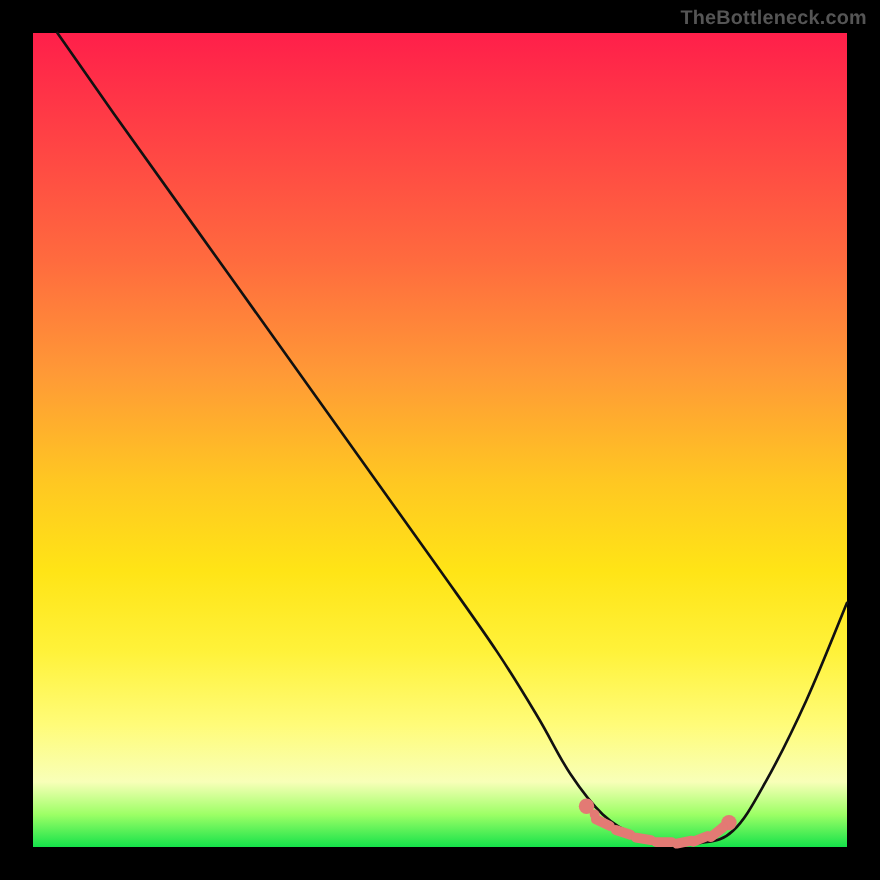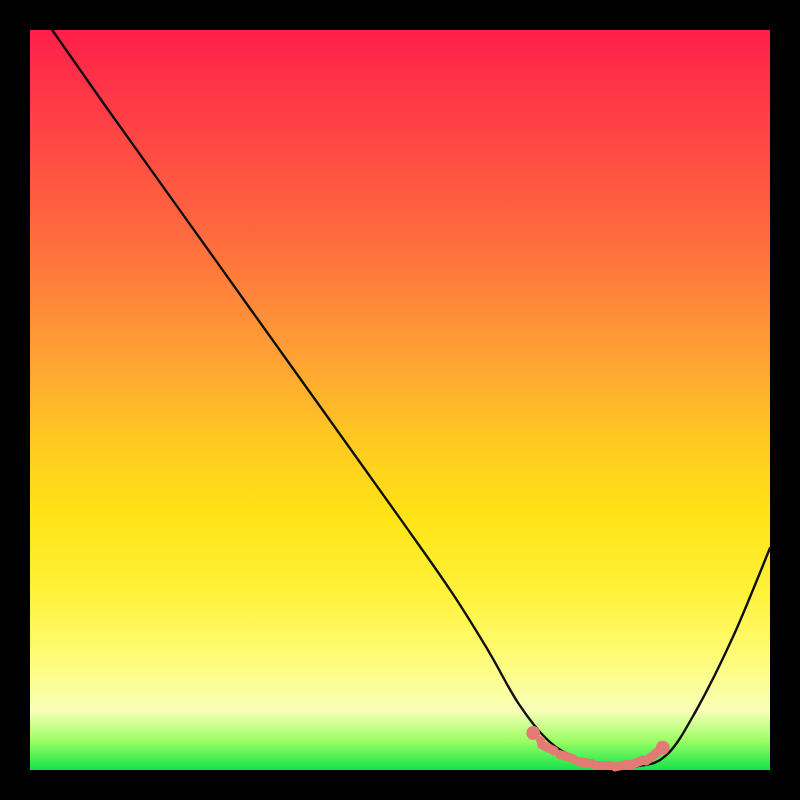--- a/index.html
+++ b/index.html
@@ -69,20 +69,21 @@
     stroke: #e37a74;
     stroke-width: 9;
     stroke-linecap: round;
   }
 </style>
 </head>
 <body>
 
 <div class="frame">
 
+  <div class="watermark">TheBottleneck.com</div>
 
   <div class="plot-area">
     <svg class="curve" viewBox="0 0 740 740">
       <path id="curve-path" class="curve-path" d="M 22.2 0 C 31.524 13.32, 51.356 42.032, 74 74 C 96.644 105.968, 121.36 140.30400000000003, 148 177.60000000000002 C 174.64 214.89600000000002, 195.36 243.904, 222 281.2 C 248.64 318.496, 269.36 347.504, 296 384.8 C 322.64 422.096, 347.356 456.43199999999996, 370 488.4 C 392.644 520.3679999999999, 405.816 538.424, 421.79999999999995 562.4 C 437.78399999999993 586.376, 446.812 601.62, 458.8 621.6 C 470.788 641.58, 477.744 657.4159999999999, 488.40000000000003 673.4 C 499.05600000000004 689.384, 507.344 700.41, 518 710.4 C 528.656 720.39, 536.944 724.2379999999999, 547.6 728.9 C 558.2560000000001 733.562, 566.5440000000001 734.968, 577.2 736.3 C 587.856 737.632, 596.144 738.2979999999999, 606.8 736.3 C 617.4559999999999 734.302, 625.7439999999999 735.19, 636.4 725.2 C 647.056 715.21, 654.012 702.112, 666 680.8 C 677.988 659.4879999999999, 689.68 636.1039999999999, 703 606.8 C 716.32 577.496, 733.34 533.984, 740 518"></path>
       <g id="markers">
           <circle cx="503.20000000000005" cy="703" r="7" class="dot"></circle>
           <circle cx="632.6999999999999" cy="717.8" r="7" class="dot"></circle>
           <line x1="511.6893385977221" y1="714.7708825269066" x2="524.3106614022779" y2="720.8291174730933" class="dash"></line>
           <line x1="529.8330309696047" y1="724.5465699102734" x2="543.1669690303953" y2="728.8134300897265" class="dash"></line>
           <line x1="548.0879155765831" y1="731.4940664922533" x2="561.9120844234169" y2="733.7059335077467" class="dash"></line>

